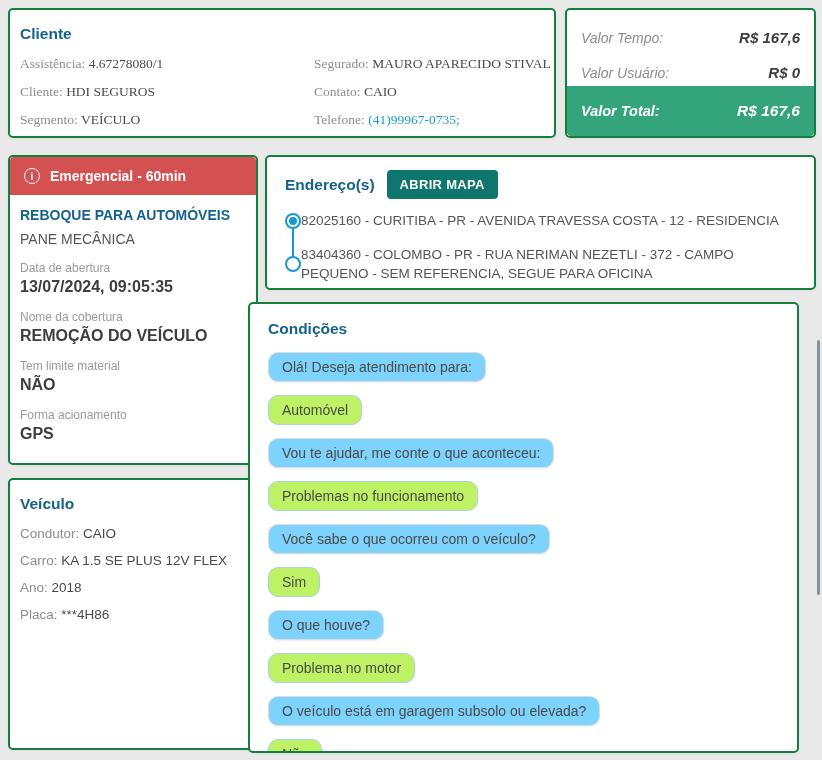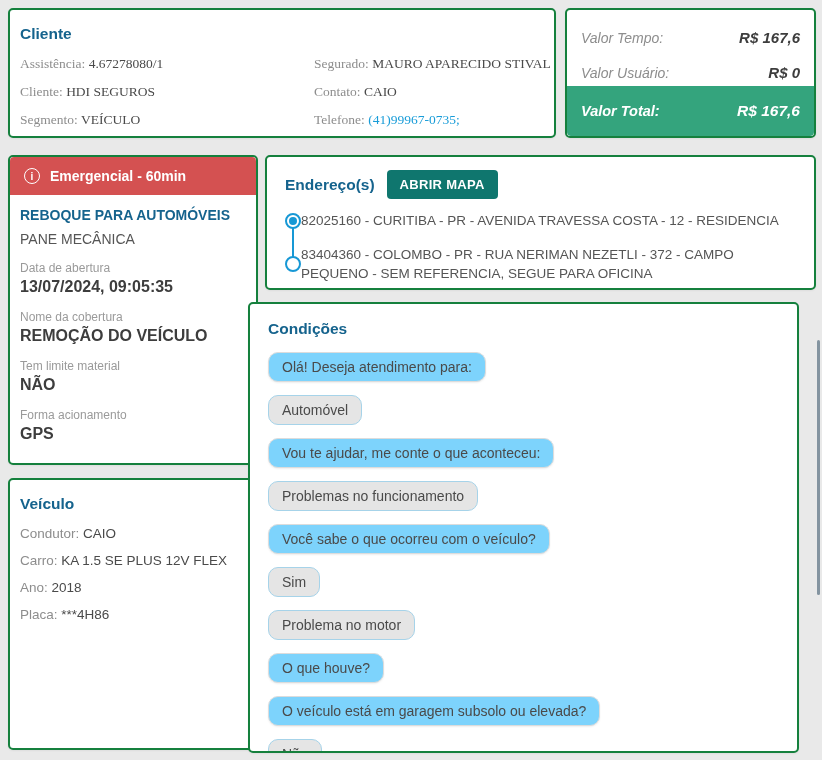--- a/index.html
+++ b/index.html
@@ -93,21 +93,21 @@
   
   #card-condicoes { left:248px; top:302px; width:551px; height:451px; padding:16px 14px 0 18px; overflow:hidden; }
   #card-condicoes .card-title { margin-bottom:14px; }
   .bubble {
     display:table; 
     font-size:14px; color:#4a4a4a; line-height:18px;
     padding:5px 13px; border-radius:10px; margin-bottom:13px;
     background:#7dd3fc; border:1px solid #dcdcdc;
     box-shadow:0 1px 2px rgba(0,0,0,0.07);
   }
-  .bubble.answer { background:#e5e5e5; border:1px solid #a6d3e9; box-shadow:none; }
+  .bubble.answer { background:#bef264; border:1px solid #a6d3e9; box-shadow:none; }
 
   
   .scroll-thumb {
     position:absolute; left:817px; top:340px; width:3px; height:255px;
     background:#8494a0; border-radius:2px;
   }
 </style>
 </head>
 <body>
 
@@ -226,19 +226,19 @@
 </div>
 
 <div class="card" id="card-condicoes">
   <div class="card-title">Condições</div>
   <div class="bubble">Olá! Deseja atendimento para:</div>
   <div class="bubble answer">Automóvel</div>
   <div class="bubble">Vou te ajudar, me conte o que aconteceu:</div>
   <div class="bubble answer">Problemas no funcionamento</div>
   <div class="bubble">Você sabe o que ocorreu com o veículo?</div>
   <div class="bubble answer">Sim</div>
+  <div class="bubble">O que houve?</div>
   <div class="bubble answer">Problema no motor</div>
-  <div class="bubble">O que houve?</div>
   <div class="bubble">O veículo está em garagem subsolo ou elevada?</div>
   <div class="bubble answer">Não</div>
 </div>
 
 <div class="scroll-thumb"></div>
 
 </body></html>

